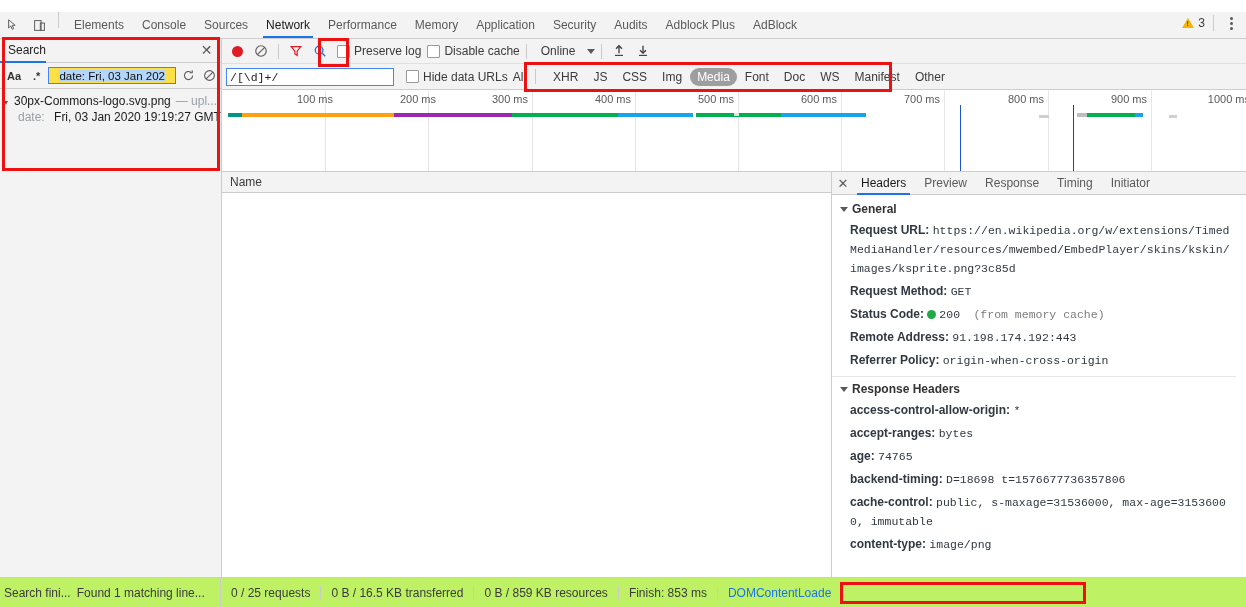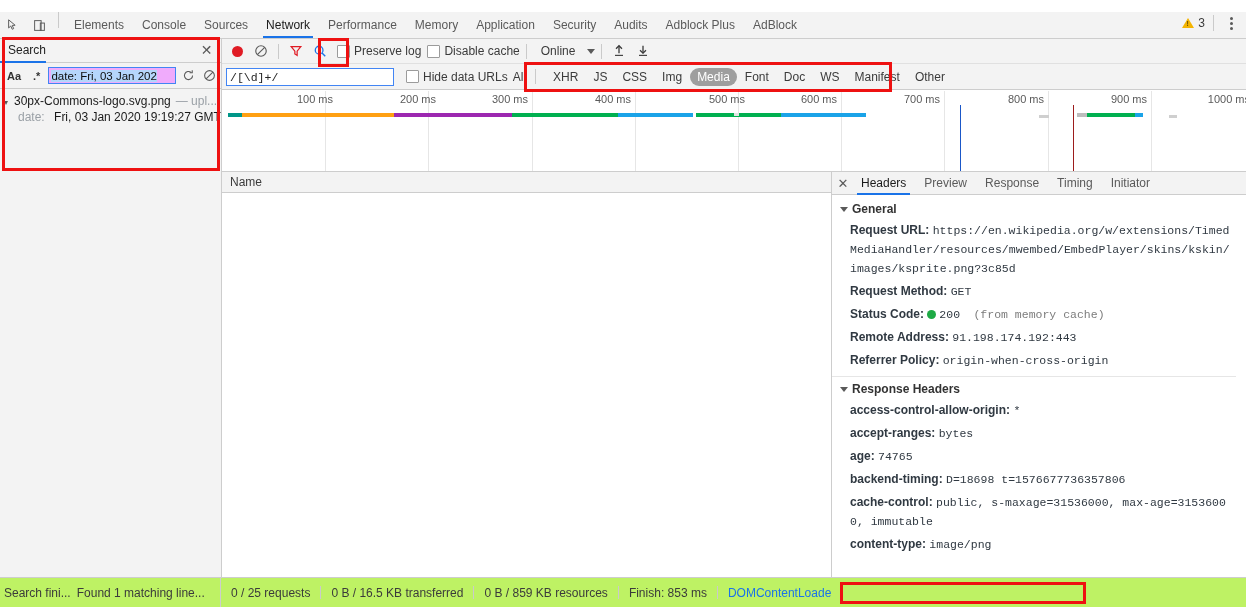--- a/index.html
+++ b/index.html
@@ -81,24 +81,25 @@
   }
   .sp-toolbar {
     height: 25px; display: flex; align-items: center; gap: 4px; padding: 0 3px;
     background: #f3f3f3; border-bottom: 1px solid #cdcdcd;
   }
   .sp-tgl {
     font-size: 11px; font-weight: bold; color: #333; padding: 1px 4px; cursor: pointer;
     border-radius: 2px;
   }
   .sp-input {
-    flex: 1; height: 17px; border: 1px solid #4285f4; background: #f0abfc;
+    flex: 1; height: 17px; border: 1px solid #4285f4; background: #fde047;
     font-size: 11.5px; color: #222; padding: 0 2px; box-sizing: border-box;
     display: flex; align-items: center; overflow: hidden; white-space: nowrap;
     cursor: text;
+    justify-content: center;
   }
   .sp-input .selq { background: #b5d6fb; color: #0d0d0d; display: inline-block; }
   .sp-ico { width: 17px; height: 17px; display: flex; align-items: center; justify-content: center; cursor: pointer; }
   .sp-results { padding-top: 4px; font-size: 12px; }
   .sp-rrow {
     display: flex; align-items: baseline; padding: 1px 4px 1px 4px; white-space: nowrap;
     overflow: hidden; cursor: pointer;
   }
   .sp-caret {
     width: 10px; display: inline-block; color: #5a5a5a; font-size: 8px; flex: none;
@@ -392,21 +393,21 @@
     <div class="ov-grid" id="ov-grid">
         <div class="ov-line" style="left: 103px;"></div>
         <div class="ov-lbl" style="left: 115px;">100 ms</div>
         <div class="ov-line" style="left: 206px;"></div>
         <div class="ov-lbl" style="left: 218px;">200 ms</div>
         <div class="ov-line" style="left: 310px;"></div>
         <div class="ov-lbl" style="left: 310px;">300 ms</div>
         <div class="ov-line" style="left: 413px;"></div>
         <div class="ov-lbl" style="left: 413px;">400 ms</div>
         <div class="ov-line" style="left: 516px;"></div>
-        <div class="ov-lbl" style="left: 516px; margin-left: 11px;">500 ms</div>
+        <div class="ov-lbl" style="left: 516px;">500 ms</div>
         <div class="ov-line" style="left: 619px;"></div>
         <div class="ov-lbl" style="left: 619px;">600 ms</div>
         <div class="ov-line" style="left: 722px;"></div>
         <div class="ov-lbl" style="left: 722px;">700 ms</div>
         <div class="ov-line" style="left: 826px;"></div>
         <div class="ov-lbl" style="left: 826px;">800 ms</div>
         <div class="ov-line" style="left: 929px;"></div>
         <div class="ov-lbl" style="left: 929px;">900 ms</div>
         <div class="ov-lbl" style="left: 1032px;">1000 ms</div>
       </div>

